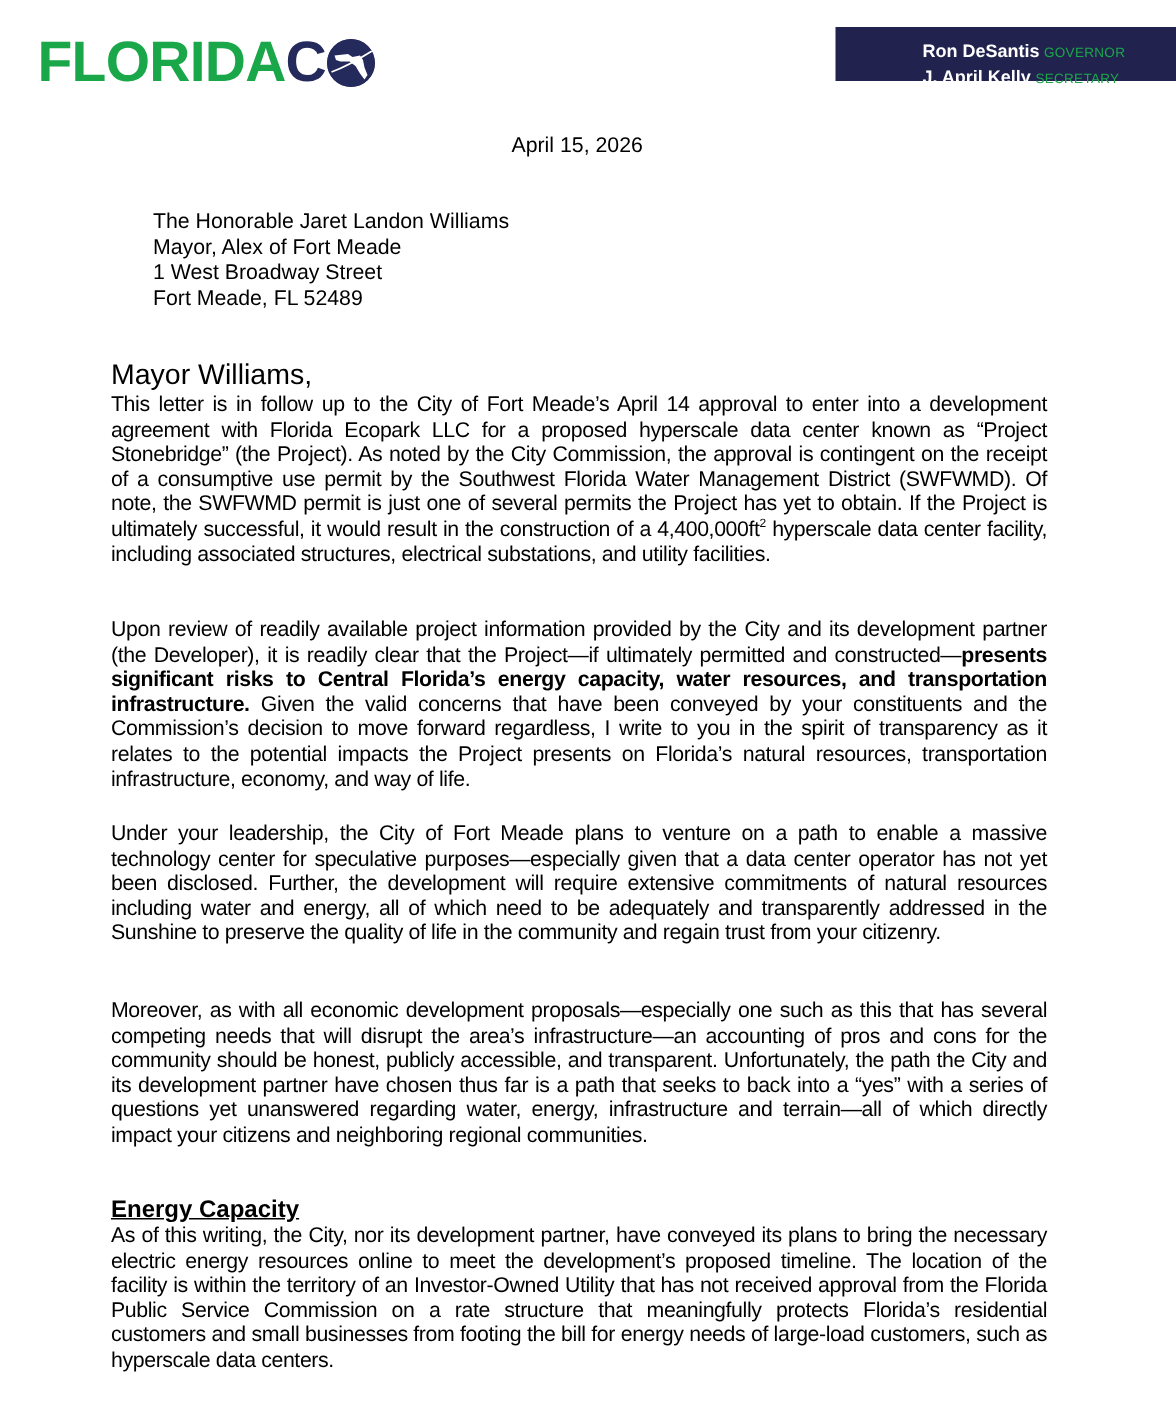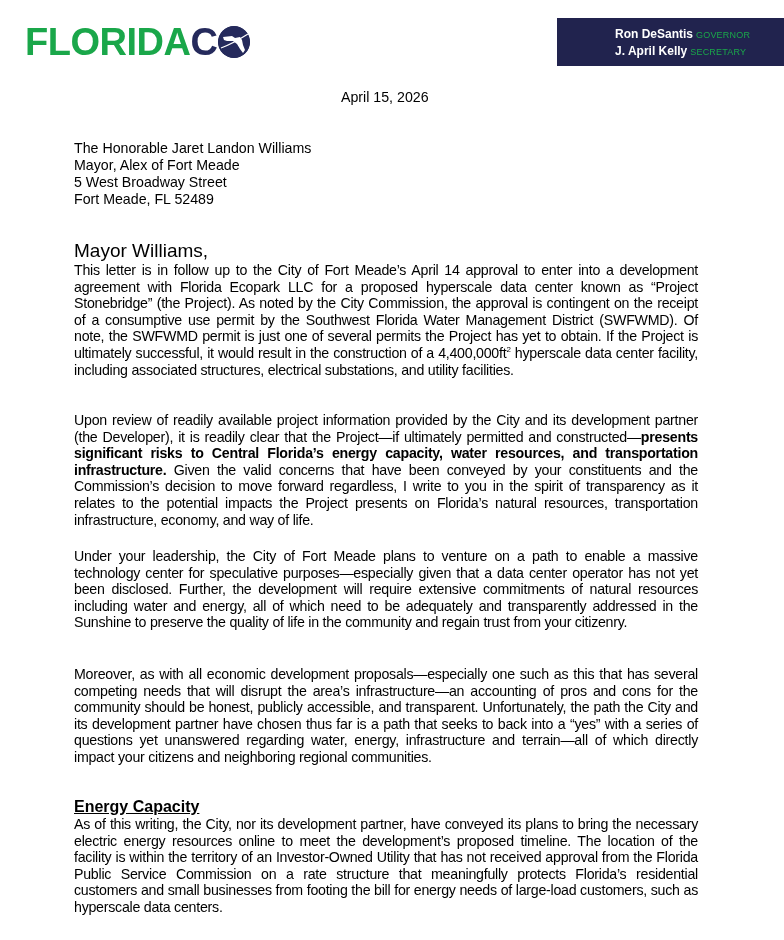--- a/index.html
+++ b/index.html
@@ -51,21 +51,21 @@
   .logo .globe svg {
     position: absolute;
     left: 0; top: 0;
     width: 32px; height: 32px;
   }
   .officials {
     position: absolute;
     left: 557px;
     top: 18px;
     width: 227px;
-    height: 48px;
+    height: 36px;
     background: #21234e;
     color: #ffffff;
     box-sizing: border-box;
     padding: 8px 0 0 58px;
     font-family: "Liberation Sans", sans-serif;
   }
   .official-line {
     font-size: 12px;
     font-weight: 700;
     line-height: 16px;
@@ -85,21 +85,21 @@
     font-size: 14.2px;
     line-height: 17px;
   }
   .address {
     position: absolute;
     left: 74px;
     top: 140px;
     font-size: 14.2px;
     line-height: 17px;
   }
-  .address div { white-space: nowrap; }
+  .address div { white-space: nowrap; margin-left: 28px; }
   .salutation {
     position: absolute;
     left: 74px;
     top: 242px;
     font-size: 19px;
     line-height: 17px;
   }
   .para {
     position: absolute;
     left: 74px;
@@ -149,21 +149,21 @@
       <span>J. April Kelly</span><span class="official-title">SECRETARY</span>
     </div>
   </div>
 </header>
 
 <div class="date">April 15, 2026</div>
 
 <div class="address">
   <div>The Honorable Jaret Landon Williams</div>
   <div>Mayor, Alex of Fort Meade</div>
-  <div>5 West Broadway Street</div>
+  <div>1 West Broadway Street</div>
   <div>Fort Meade, FL 52489</div>
 </div>
 
 <div class="salutation">Mayor Williams,</div>
 
 <p class="para" style="top:262px;margin:0;"><span>This letter is in follow up to the City of Fort Meade’s April 14 approval to enter into a development agreement with Florida Ecopark LLC for a proposed hyperscale data center known as “Project Stonebridge” (the Project). As noted by the City Commission, the approval is contingent on the receipt of a consumptive use permit by the Southwest Florida Water Management District (SWFWMD). Of note, the SWFWMD permit is just one of several permits the Project has yet to obtain. If the Project is ultimately successful, it would result in the construction of a 4,400,000ft</span><sup>2</sup><span> hyperscale data center facility, including associated structures, electrical substations, and utility facilities.</span></p>
 
 <p class="para" style="top:412px;margin:0;"><span>Upon review of readily available project information provided by the City and its development partner (the Developer), it is readily clear that the Project—if ultimately permitted and constructed—</span><b>presents significant risks to Central Florida’s energy capacity, water resources, and transportation infrastructure.</b><span> Given the valid concerns that have been conveyed by your constituents and the Commission’s decision to move forward regardless, I write to you in the spirit of transparency as it relates to the potential impacts the Project presents on Florida’s natural resources, transportation infrastructure, economy, and way of life.</span></p>
 
 <p class="para" style="top:548px;margin:0;">Under your leadership, the City of Fort Meade plans to venture on a path to enable a massive technology center for speculative purposes—especially given that a data center operator has not yet been disclosed. Further, the development will require extensive commitments of natural resources including water and energy, all of which need to be adequately and transparently addressed in the Sunshine to preserve the quality of life in the community and regain trust from your citizenry.</p>

